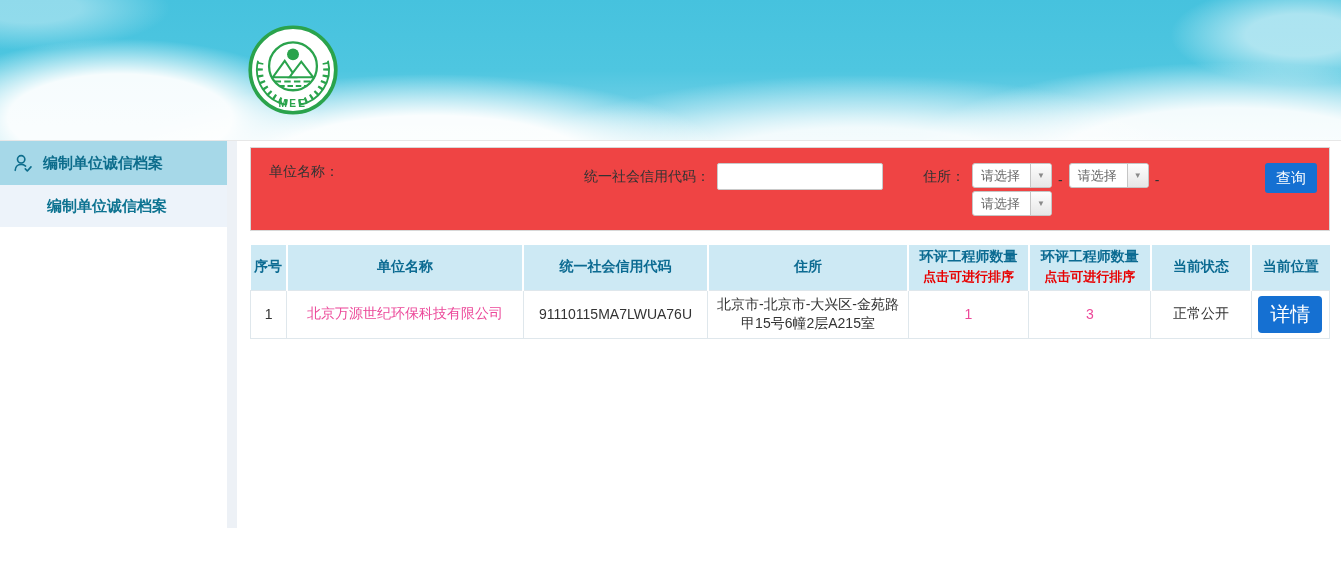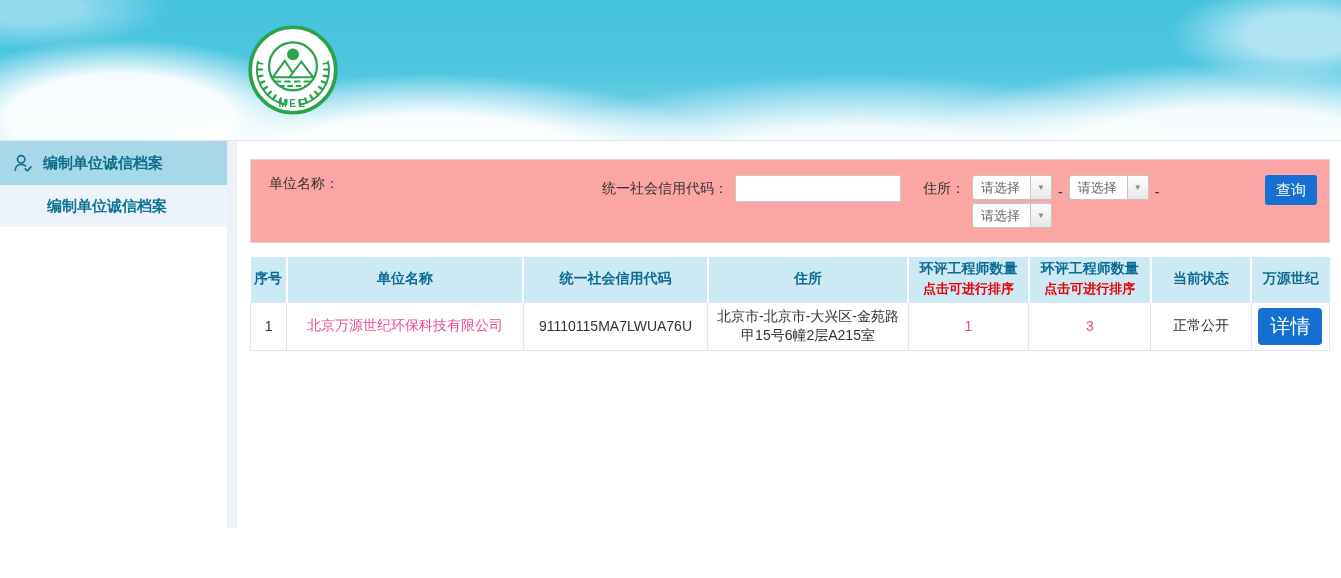--- a/index.html
+++ b/index.html
@@ -47,31 +47,31 @@
     padding-left:12px; gap:9px; color:#0d6d8c; font-weight:bold; font-size:15px; cursor:pointer;
   }
   .side-item-active svg { width:22px; height:22px; flex-shrink:0; }
   .side-item-sub {
     height:42px; background:#edf3fa; display:flex; align-items:center;
     padding-left:47px; color:#0d7391; font-weight:bold; font-size:15px; cursor:pointer;
   }
 
   
   .search-panel {
-    margin-top:18px; height:84px; border:1px solid #d8d8d8; position:relative; background:#fca5a5;
+    margin-top:6px; height:84px; border:1px solid #d8d8d8; position:relative; background:#ef4444;
   }
   .fld { position:absolute; display:flex; align-items:center; }
   .fld label { font-size:14px; color:#333; margin-right:7px; white-space:nowrap; }
   .fld input {
     height:27px; border:1px solid #c9c9c9; border-radius:2px; padding:0 8px;
     font-size:14px; color:#333; font-family:inherit; outline:none; background:#fff;
   }
   .fld-company { left:18px; top:15px; }
   .fld-company input { width:172px; }
-  .fld-code { left:351px; top:15px; }
+  .fld-code { left:333px; top:15px; }
   .fld-code input { width:166px; }
   .fld-address { left:672px; top:15px; align-items:flex-start; }
   .fld-address > label { padding-top:5px; }
   .addr-row { display:flex; align-items:flex-end; }
   .addr-row + .addr-row { margin-top:3px; }
   .combo {
     display:inline-flex; width:80px; height:25px; border:1px solid #c5c5c5;
     border-radius:3px; background:#fff; overflow:hidden; cursor:pointer; flex-shrink:0;
   }
   .combo-text { flex:1; font-size:13px; color:#666; line-height:23px; padding-left:8px; white-space:nowrap; overflow:hidden; }
@@ -206,21 +206,21 @@
             <th>住所</th>
             <th class="sortable">
               <div>环评工程师数量</div>
               <div class="sort-hint">点击可进行排序</div>
             </th>
             <th class="sortable">
               <div>环评工程师数量</div>
               <div class="sort-hint">点击可进行排序</div>
             </th>
             <th>当前状态</th>
-            <th>万源世纪</th>
+            <th>当前位置</th>
           </tr>
         </thead>
         <tbody>
           <tr>
             <td>1</td>
             <td><a class="link-blue">北京万源世纪环保科技有限公司</a></td>
             <td>91110115MA7LWUA76U</td>
             <td class="cell-address">北京市-北京市-大兴区-金苑路甲15号6幢2层A215室</td>
             <td><a class="link-blue">1</a></td>
             <td><a class="link-blue">3</a></td>

